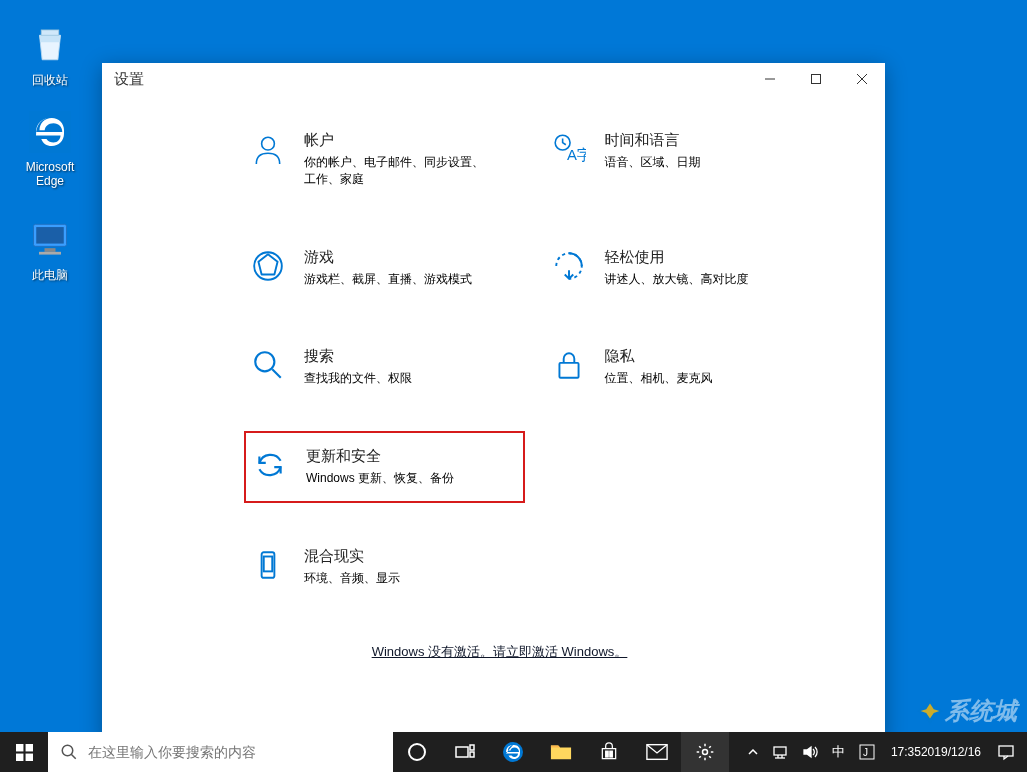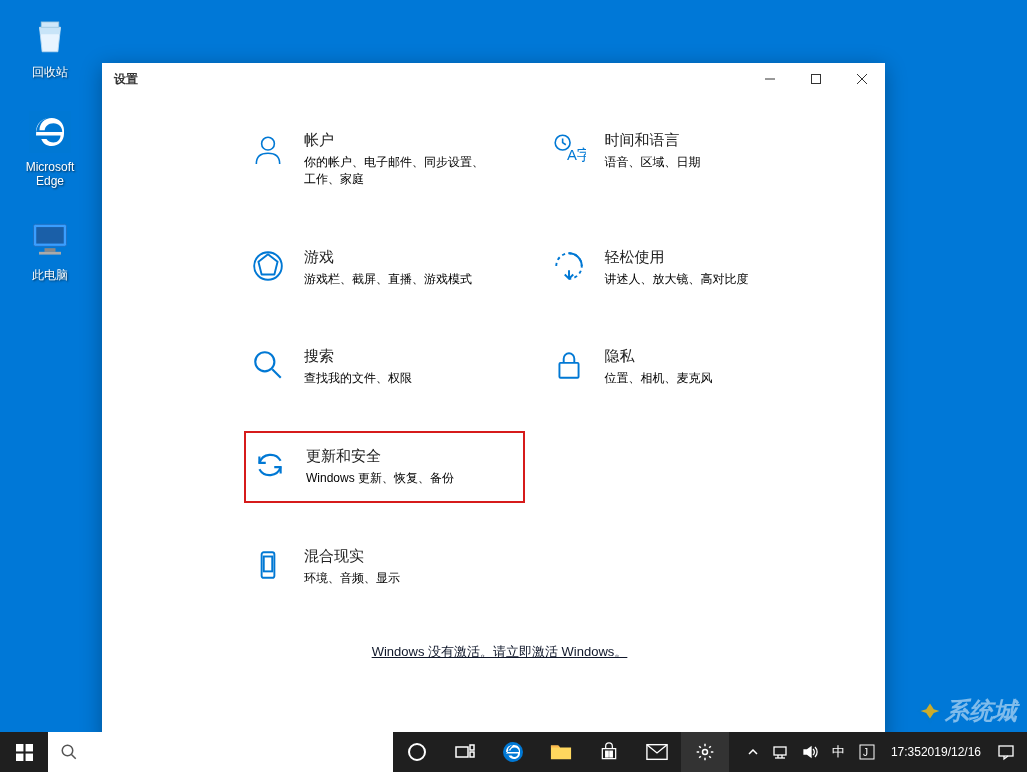--- a/index.html
+++ b/index.html
@@ -6,21 +6,21 @@
 body { width: 1027px; height: 772px; background: #0078d7; overflow: hidden; position: relative; }
 
 
 .desktop-icon { position: absolute; width: 70px; text-align: center; color: #fff; font-size: 12px; cursor: pointer; }
 .desktop-icon .icon-box { width: 48px; height: 48px; margin: 0 auto 4px; display: flex; align-items: center; justify-content: center; }
 .desktop-icon .label { text-shadow: 1px 1px 2px rgba(0,0,0,0.6); }
 
 
 .settings-window { position: absolute; left: 102px; top: 63px; width: 783px; height: 680px; background: #fff; box-shadow: 0 4px 20px rgba(0,0,0,0.3); }
 .titlebar { height: 32px; display: flex; align-items: center; padding: 0 0 0 12px; }
-.titlebar .title { font-size: 12px; color: #333; font-weight: bold; }
+.titlebar .title { font-size: 15px; color: #333; }
 .win-controls { margin-left: auto; display: flex; }
 .win-btn { width: 46px; height: 32px; display: flex; align-items: center; justify-content: center; cursor: pointer; }
 
 .settings-body { padding: 30px 0 0 12px; height: calc(100% - 32px); overflow: auto; }
 .categories { display: grid; grid-template-columns: 1fr 1fr; column-gap: 20px; row-gap: 48px; padding: 0 60px 0 130px; }
 .category { display: flex; align-items: flex-start; gap: 18px; cursor: pointer; padding: 6px; }
 .category.highlighted { border: 2px solid #d61b1b; padding: 14px 6px; margin: -10px 0; }
 .cat-icon { width: 36px; height: 36px; flex-shrink: 0; color: #0078d4; display: flex; align-items: center; justify-content: center; }
 .cat-text .cat-title { font-size: 15px; color: #222; margin-bottom: 4px; }
 .cat-text .cat-desc { font-size: 12px; color: #000000; line-height: 1.4; max-width: 180px; }
@@ -40,21 +40,21 @@
 .tray-icon { padding: 0 6px; height: 40px; display: flex; align-items: center; justify-content: center; cursor: pointer; font-size: 13px; }
 .clock { text-align: center; font-size: 12px; line-height: 1.2; padding: 0 8px; cursor: pointer; }
 
 
 .watermark { position: absolute; right: 10px; bottom: 45px; color: rgba(255,255,255,0.5); font-size: 24px; font-weight: bold; font-style: italic; pointer-events: none; display:flex; align-items:center; }
 .watermark .wm-icon { display:inline-flex; }
 </style>
 </head>
 <body>
 
-<div class="desktop-icon" style="left:15px; top:12px;">
+<div class="desktop-icon" style="left:15px; top:20px;">
   <div class="icon-box">
     <svg width="42" height="42" viewBox="0 0 48 48">
         <path fill="#e8f4ff" stroke="#b8d8f0" d="M12 14 L36 14 L33 42 L15 42 Z"></path>
         <path fill="#c8e4f8" d="M12 14 L36 14 L35 22 L13 22 Z"></path>
         <rect x="14" y="8" width="20" height="6" fill="#d0e8fa" stroke="#a0c8e0"></rect>
       </svg>
   </div>
   <div class="label">回收站</div>
 </div>
 
@@ -239,20 +239,21 @@
         <rect x="9" y="0" width="7" height="7"></rect>
         <rect x="0" y="9" width="7" height="7"></rect>
         <rect x="9" y="9" width="7" height="7"></rect>
       </svg>
   </div>
   <div class="search-box">
     <svg width="18" height="18" viewBox="0 0 24 24" fill="none" stroke="#555" stroke-width="2">
         <circle cx="10" cy="10" r="7"></circle>
         <line x1="15" y1="15" x2="21" y2="21"></line>
       </svg>
+    <input type="text" placeholder="在这里输入你要搜索的内容" style="">
   </div>
   <div class="task-icons">
     <div class="task-icon">
         <svg width="20" height="20" fill="none" stroke="#fff" stroke-width="2">
           <circle cx="10" cy="10" r="8"></circle>
         </svg>
       </div>
     <div class="task-icon">
         <svg width="20" height="16" fill="none" stroke="#fff" stroke-width="1.5">
           <rect x="1" y="3" width="12" height="10"></rect>

